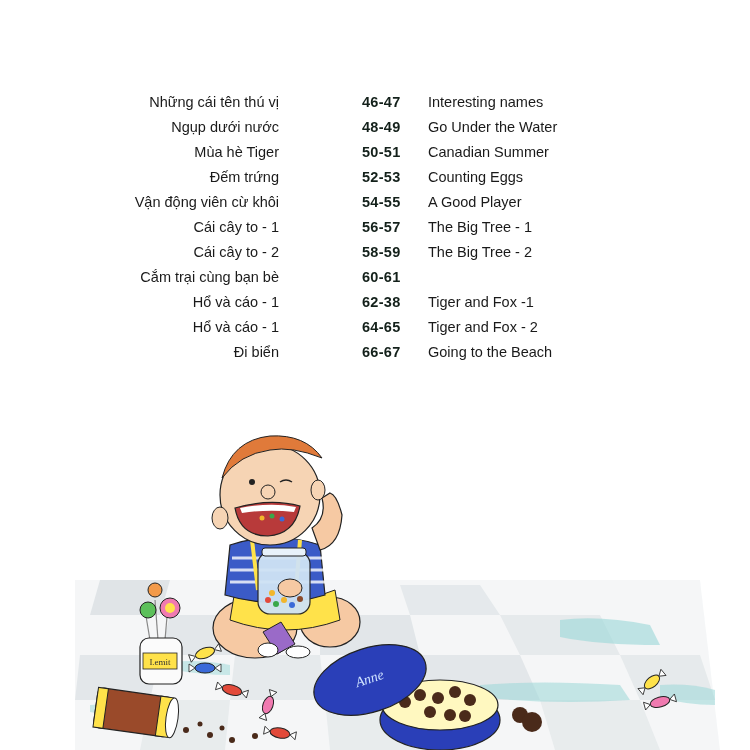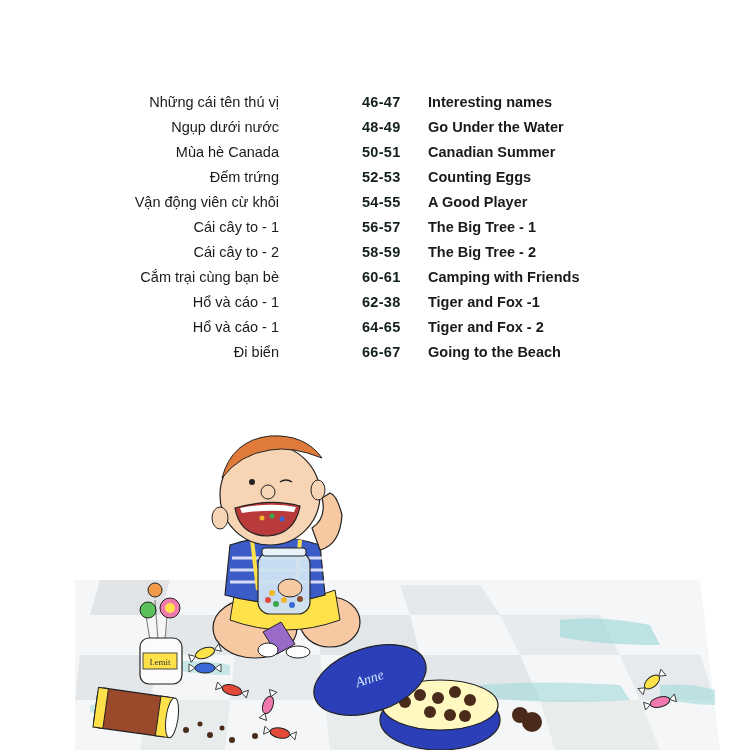--- a/index.html
+++ b/index.html
@@ -1,39 +1,39 @@
 <!DOCTYPE html>
 <html><head>
 <meta charset="utf-8">
 <style>
   html, body { margin:0; padding:0; background:#ffffff; }
   body { width:750px; height:750px; position:relative; overflow:hidden; font-family:"Liberation Sans", sans-serif; color:#1a1a1a; }
   .toc { position:absolute; left:0; top:92px; width:750px; }
   .toc-row { position:absolute; left:0; width:682px; height:25px; font-size:14.5px; line-height:20px; }
   .vi { position:absolute; right:403px; text-align:right; white-space:nowrap; }
   .pg { position:absolute; left:362px; font-weight:bold; color:#13201a; white-space:nowrap; letter-spacing:0.3px; }
-  .en { position:absolute; left:428px; white-space:nowrap;font-weight:bold; }
+  .en { position:absolute; left:428px; white-space:nowrap; }
   .illus { position:absolute; left:0; top:400px; width:750px; height:350px; }
 </style>
 </head>
 <body>
 
 <div class="toc">
   <div class="toc-row" style="top:0px">
     <span class="vi">Những cái tên thú vị</span>
     <span class="pg">46-47</span>
     <span class="en">Interesting names</span>
   </div>
   <div class="toc-row" style="top:25px">
     <span class="vi">Ngụp dưới nước</span>
     <span class="pg">48-49</span>
     <span class="en">Go Under the Water</span>
   </div>
   <div class="toc-row" style="top:50px">
-    <span class="vi">Mùa hè Canada</span>
+    <span class="vi">Mùa hè Tiger</span>
     <span class="pg">50-51</span>
     <span class="en">Canadian Summer</span>
   </div>
   <div class="toc-row" style="top:75px">
     <span class="vi">Đếm trứng</span>
     <span class="pg">52-53</span>
     <span class="en">Counting Eggs</span>
   </div>
   <div class="toc-row" style="top:100px">
     <span class="vi">Vận động viên cừ khôi</span>
@@ -46,21 +46,20 @@
     <span class="en">The Big Tree - 1</span>
   </div>
   <div class="toc-row" style="top:150px">
     <span class="vi">Cái cây to - 2</span>
     <span class="pg">58-59</span>
     <span class="en">The Big Tree - 2</span>
   </div>
   <div class="toc-row" style="top:175px">
     <span class="vi">Cắm trại cùng bạn bè</span>
     <span class="pg">60-61</span>
-    <span class="en">Camping with Friends</span>
   </div>
   <div class="toc-row" style="top:200px">
     <span class="vi">Hổ và cáo - 1</span>
     <span class="pg">62-38</span>
     <span class="en">Tiger and Fox -1</span>
   </div>
   <div class="toc-row" style="top:225px">
     <span class="vi">Hổ và cáo - 1</span>
     <span class="pg">64-65</span>
     <span class="en">Tiger and Fox - 2</span>

